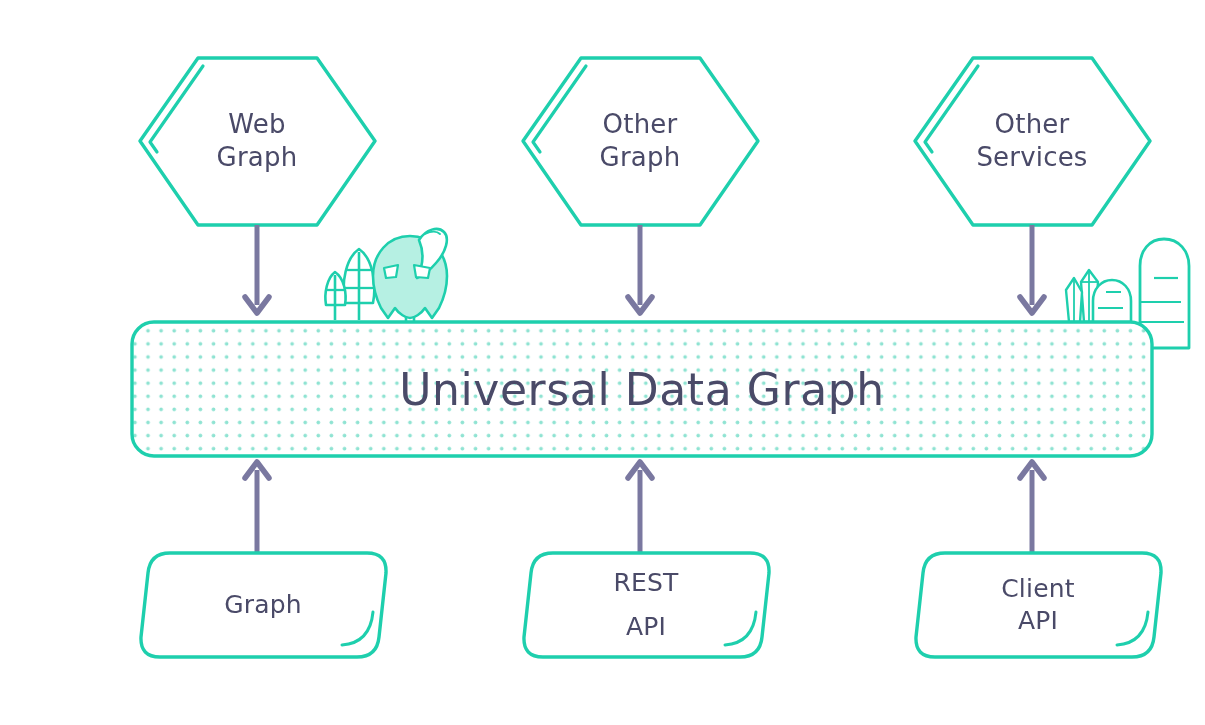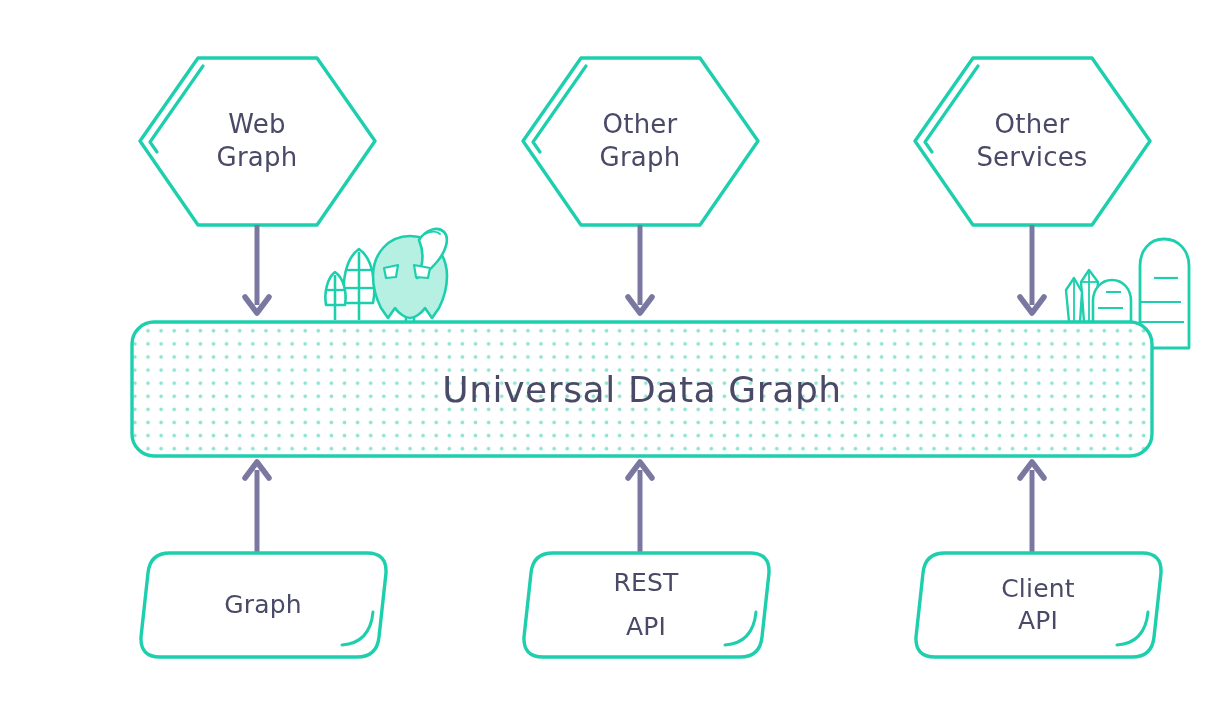--- a/index.html
+++ b/index.html
@@ -44,21 +44,21 @@
   .udg-label {
     position: absolute;
     left: 92px;
     top: 322px;
     width: 1020px;
     height: 134px;
     display: flex;
     align-items: center;
     justify-content: center;
     color: #4a4a68;
-    font-size: 36px;
+    font-size: 44px;
     letter-spacing: 0.6px;
     font-family: "DejaVu Sans", sans-serif;
     pointer-events: none;
   }
 </style>
 </head>
 <body>
 
 <div id="canvas">
 

